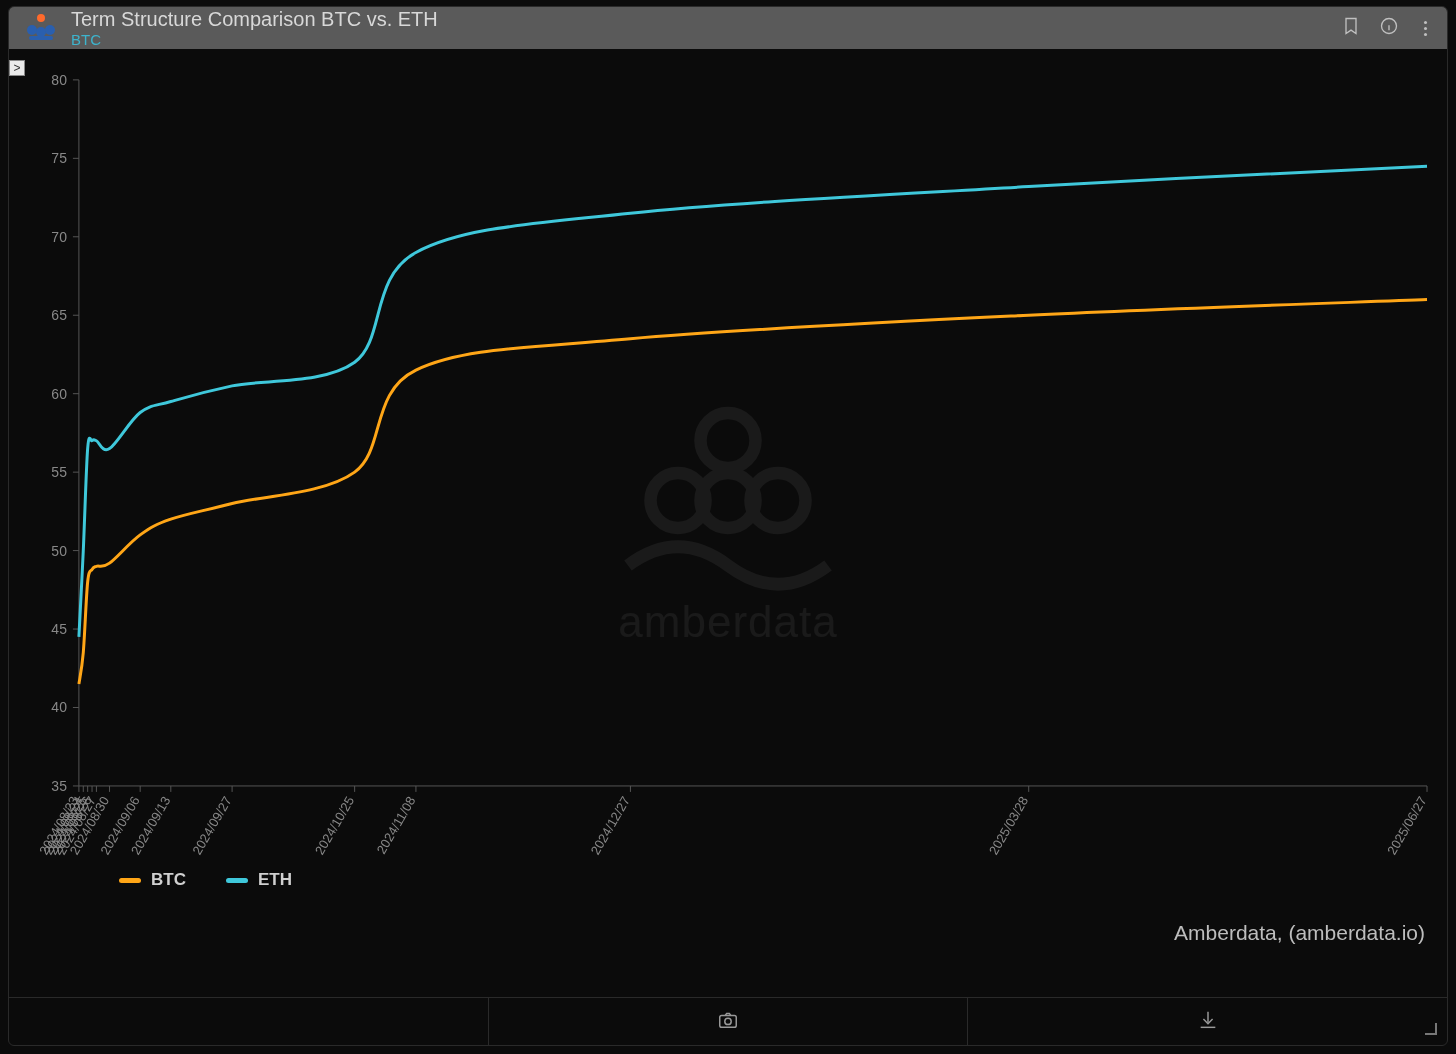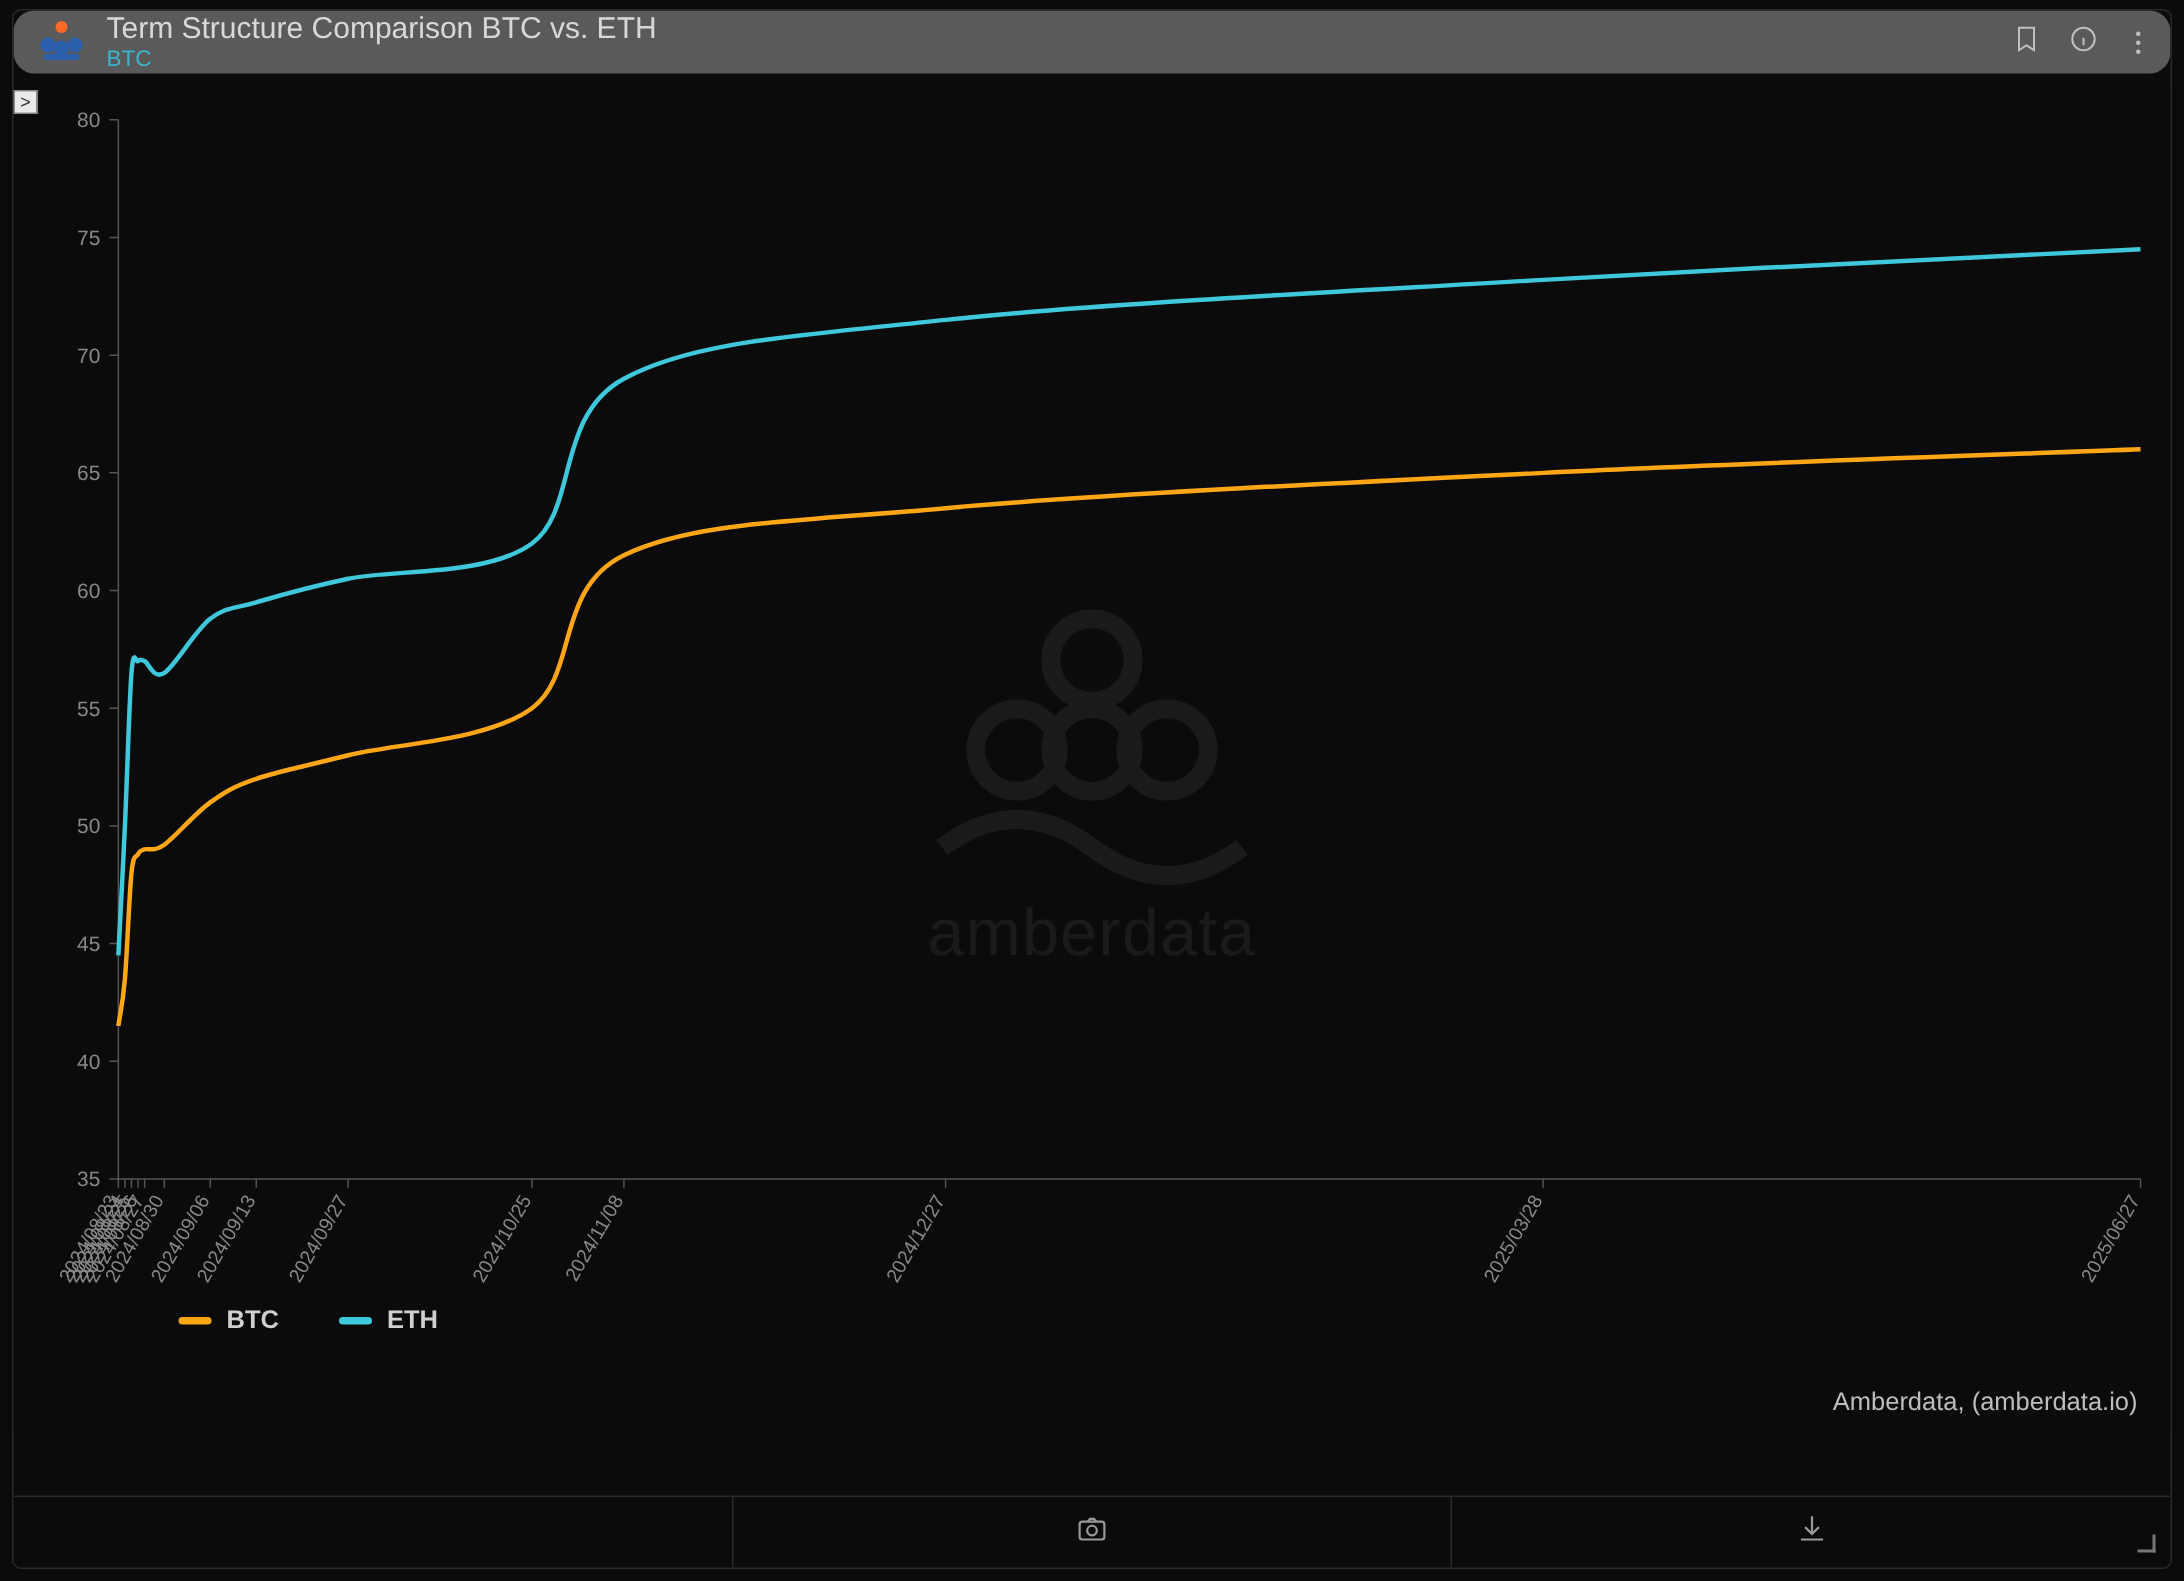--- a/index.html
+++ b/index.html
@@ -17,21 +17,20 @@
     border: 1px solid #2a2a2a;
     border-radius: 6px;
     overflow: hidden;
   }
   .header {
     height: 42px;
     background: #5a5a5a;
     display: flex; align-items: center;
     padding: 0 14px;
     gap: 12px;
-    border-radius: 14px;
   }
   .logo { width: 36px; height: 36px; flex: 0 0 36px; position: relative; }
   .title-block { flex: 1; line-height: 1.2; }
   .title { font-size: 20px; color: #d8d8d8; font-weight: 400; }
   .subtitle { font-size: 15px; color: #3db4cd; }
   .header-icons { display: flex; gap: 18px; align-items: center; color: #b8b8b8; }
   .header-icons svg { width: 20px; height: 20px; stroke: #c0c0c0; fill: none; stroke-width: 1.6; }
   .header-icons .dots { width: 16px; display:flex; flex-direction:column; gap:3px; align-items:center;}
   .header-icons .dots span{width:3px;height:3px;background:#c0c0c0;border-radius:50%;}
   .expand-tab {
@@ -50,21 +49,21 @@
   .xlabels text { fill: #888; font-size: 13px; }
   .legend {
     position: absolute; left: 110px; bottom: 155px;
     display: flex; gap: 40px; align-items: center;
     font-size: 17px; font-weight: 600; color: #d0d0d0;
   }
   .legend .item{display:flex;align-items:center;gap:10px;}
   .legend .swatch{width:22px;height:5px;border-radius:3px;}
   .attribution {
     position:absolute; right:22px; bottom:100px;
-    font-size:17px; color:#bdbdbd;
+    font-size:21px; color:#bdbdbd;
   }
   .footer {
     position:absolute; left:0; right:0; bottom:0; height:48px;
     display:flex; border-top:1px solid #2a2a2a;
   }
   .footer .cell{
     flex:1; display:flex; align-items:center; justify-content:center;
     border-right:1px solid #2a2a2a;
   }
   .footer .cell:last-child{border-right:none;}

